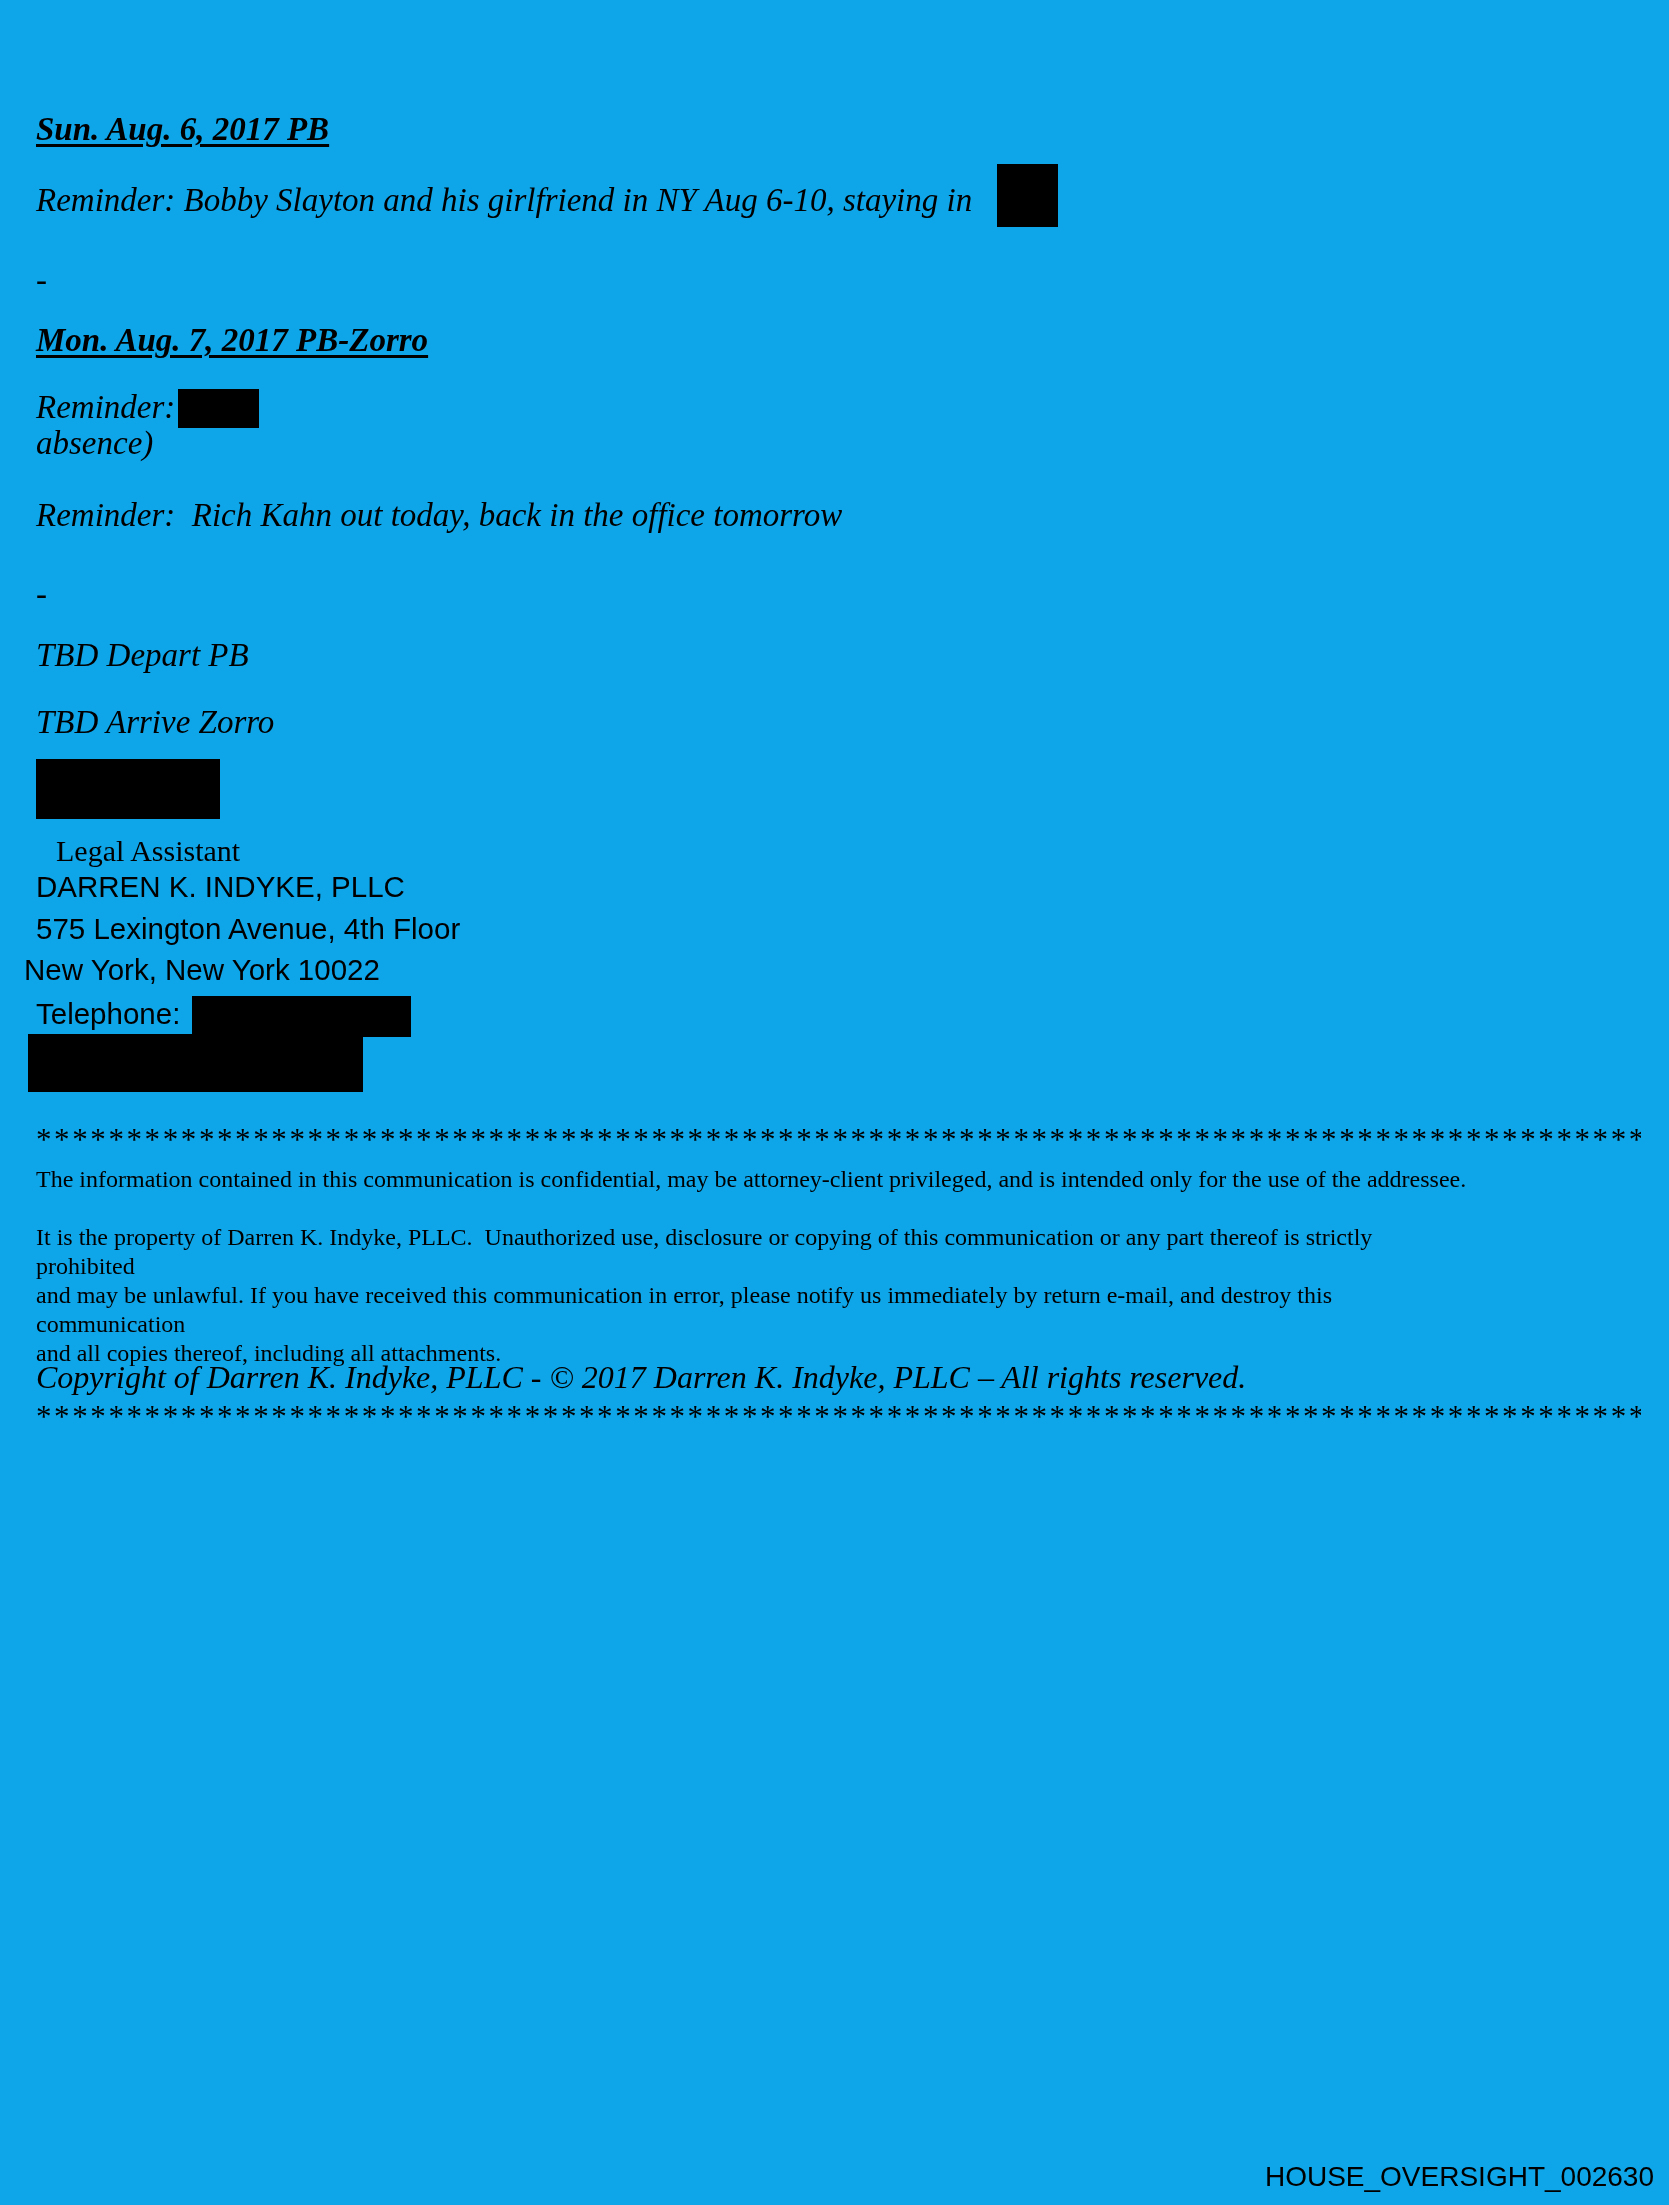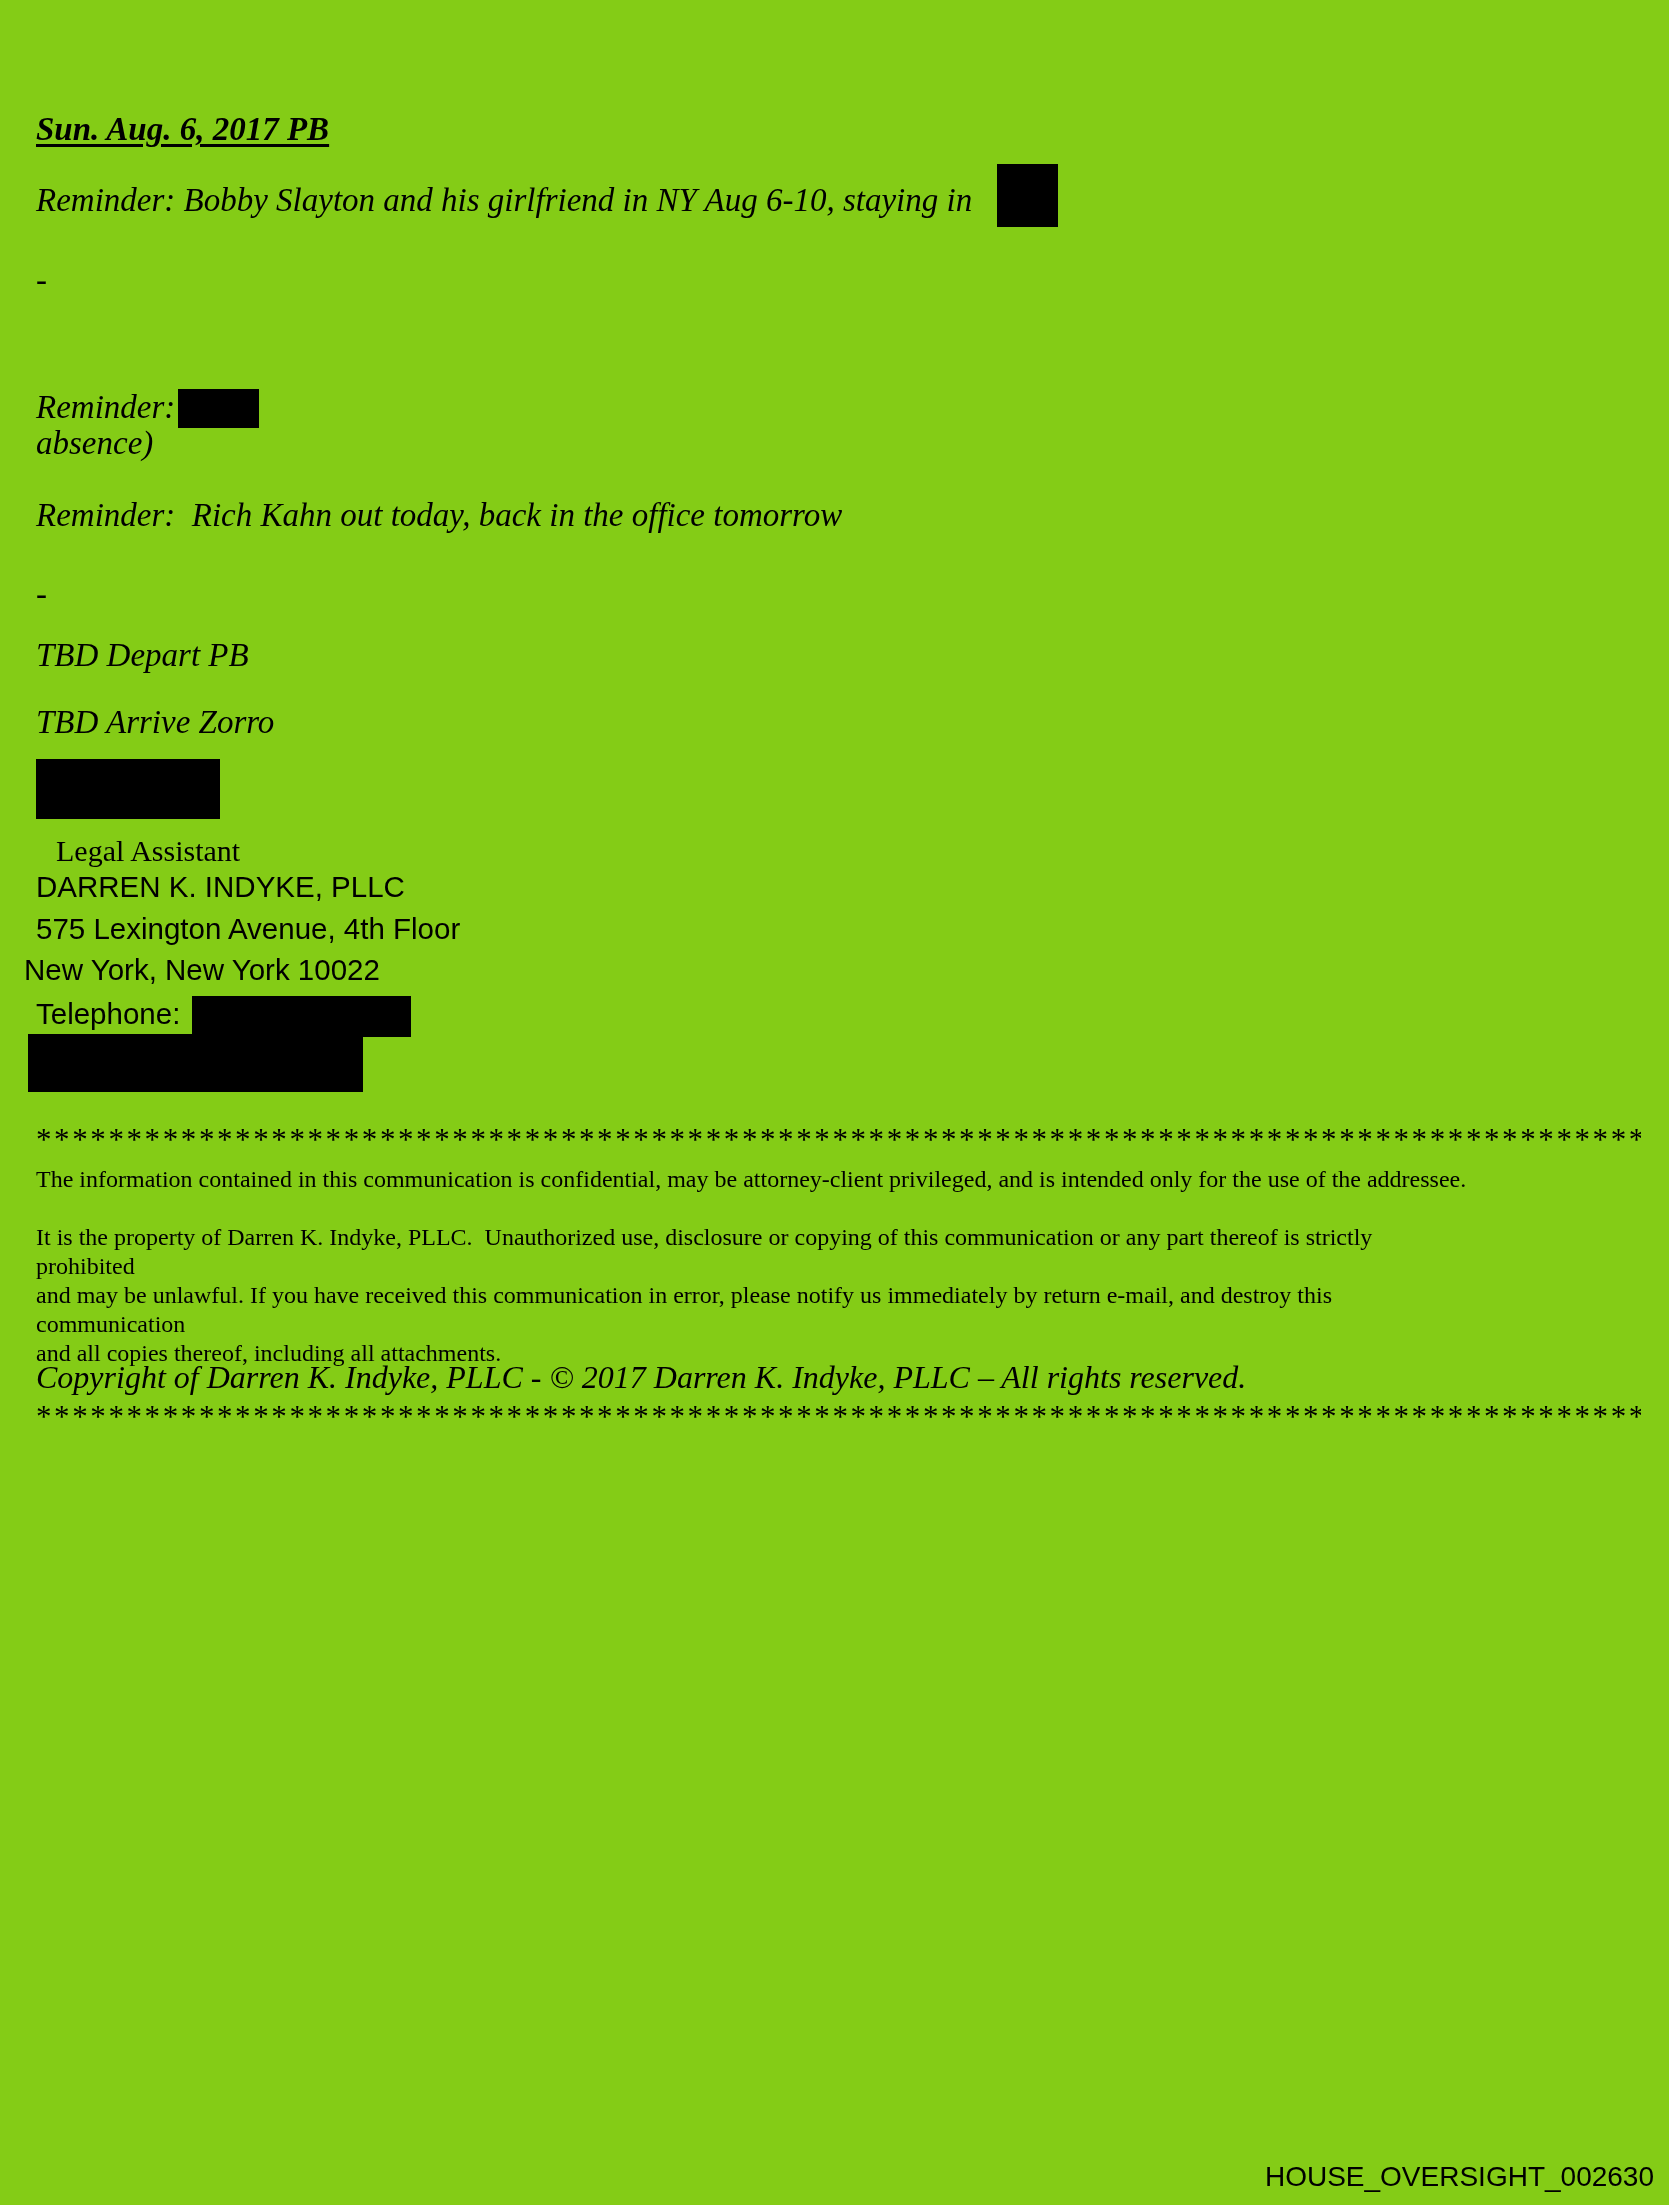--- a/index.html
+++ b/index.html
@@ -4,21 +4,21 @@
 <style>
   html, body {
     margin: 0;
     padding: 0;
     background: #ffffff;
   }
   #page {
     position: relative;
     width: 1669px;
     height: 2205px;
-    background: #84cc16;
+    background: #0ea5e9;
     font-family: "Liberation Serif", serif;
     color: #000000;
     overflow: hidden;
   }
   .abs { position: absolute; white-space: pre-wrap; }
   .body-italic {
     font-family: "Liberation Serif", serif;
     font-style: italic;
     font-size: 33px;
     line-height: 38px;
@@ -82,20 +82,21 @@
 
 <div id="page">
 
   <div class="abs day-heading" style="left:36px; top:110px;">Sun. Aug. 6, 2017 PB</div>
 
   <div class="abs body-italic" style="left:36px; top:181px; width:1584px;">Reminder: Bobby Slayton and his girlfriend in NY Aug 6-10, staying in</div>
   <div class="redaction" style="left:997px; top:164px; width:61px; height:63px;"></div>
 
   <div class="abs body-italic" style="left:36px; top:261px;">-</div>
 
+  <div class="abs day-heading" style="left:36px; top:321px;">Mon. Aug. 7, 2017 PB-Zorro</div>
 
   <div class="abs body-italic" style="left:36px; top:388px;">Reminder:</div>
   <div class="redaction" style="left:178px; top:389px; width:81px; height:39px;"></div>
   <div class="abs body-italic" style="left:36px; top:424px;">absence)</div>
 
   <div class="abs body-italic" style="left:36px; top:496px; width:1584px;">Reminder:  Rich Kahn out today, back in the office tomorrow</div>
 
   <div class="abs body-italic" style="left:36px; top:575px;">-</div>
 
   <div class="abs body-italic" style="left:36px; top:636px;">TBD Depart PB</div>

